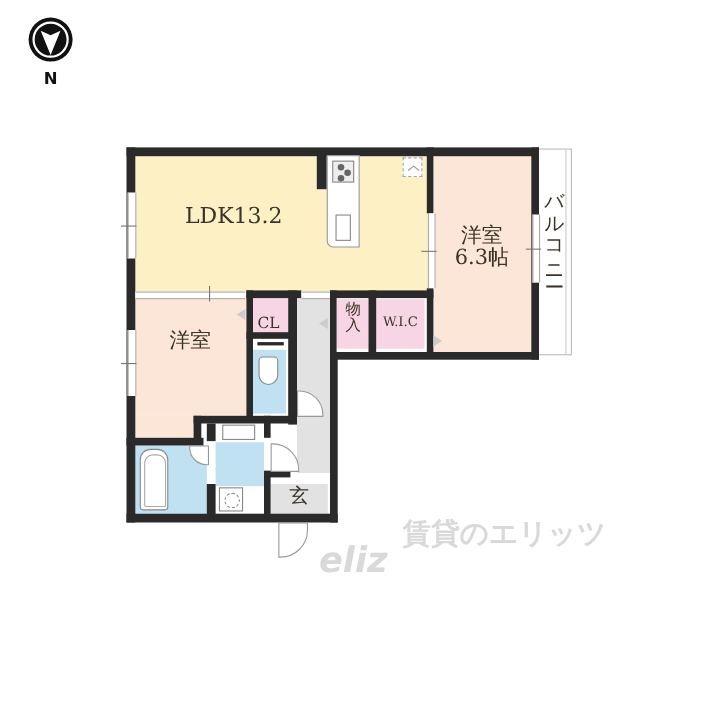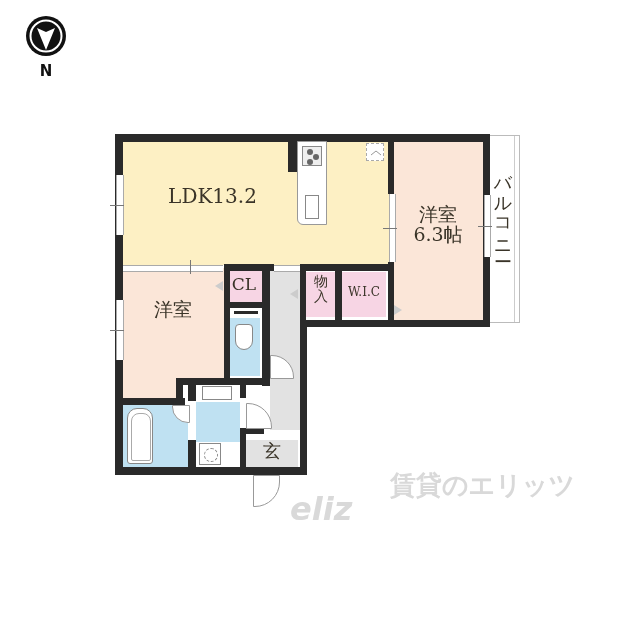--- a/index.html
+++ b/index.html
@@ -154,24 +154,24 @@
 
 <div class="lbl" style="left:400px;top:205px;width:76px;font-size:19px;">
   <div>洋室</div>
   <div>6.3帖</div>
 </div>
 
 <div class="lbl" style="left:130px;top:300px;width:86px;font-size:19px;">
   <div>洋室</div>
 </div>
 
-<div class="lbl" style="left:226px;top:276px;width:36px;font-size:17px;">CL</div>
+<div class="lbl" style="left:226px;top:287px;width:36px;font-size:14px;">CL</div>
 
 <div class="lbl" style="left:308px;top:274px;width:26px;font-size:14px;white-space:normal;word-break:break-all;">物入</div>
 
 <div class="lbl" style="left:342px;top:286px;width:44px;font-size:12px;">W.I.C</div>
 
 <div class="lbl" style="left:246px;top:442px;width:52px;font-size:18px;">玄</div>
 
 <div class="abs" style="left:290px;top:460px;width:290px;height:45px;color:#d9d9d9;font-family:'DejaVu Sans',sans-serif;font-weight:bold;">
   <span style="position:absolute;left:0;top:2px;font-size:32px;font-style:italic;margin-top:28px;">eliz</span>
-  <span style="position:absolute;left:100px;top:8px;font-size:26px;">賃貸のエリッツ</span>
+  <span style="position:absolute;left:76px;top:8px;font-size:26px;">賃貸のエリッツ</span>
 </div>
 
 </body></html>

